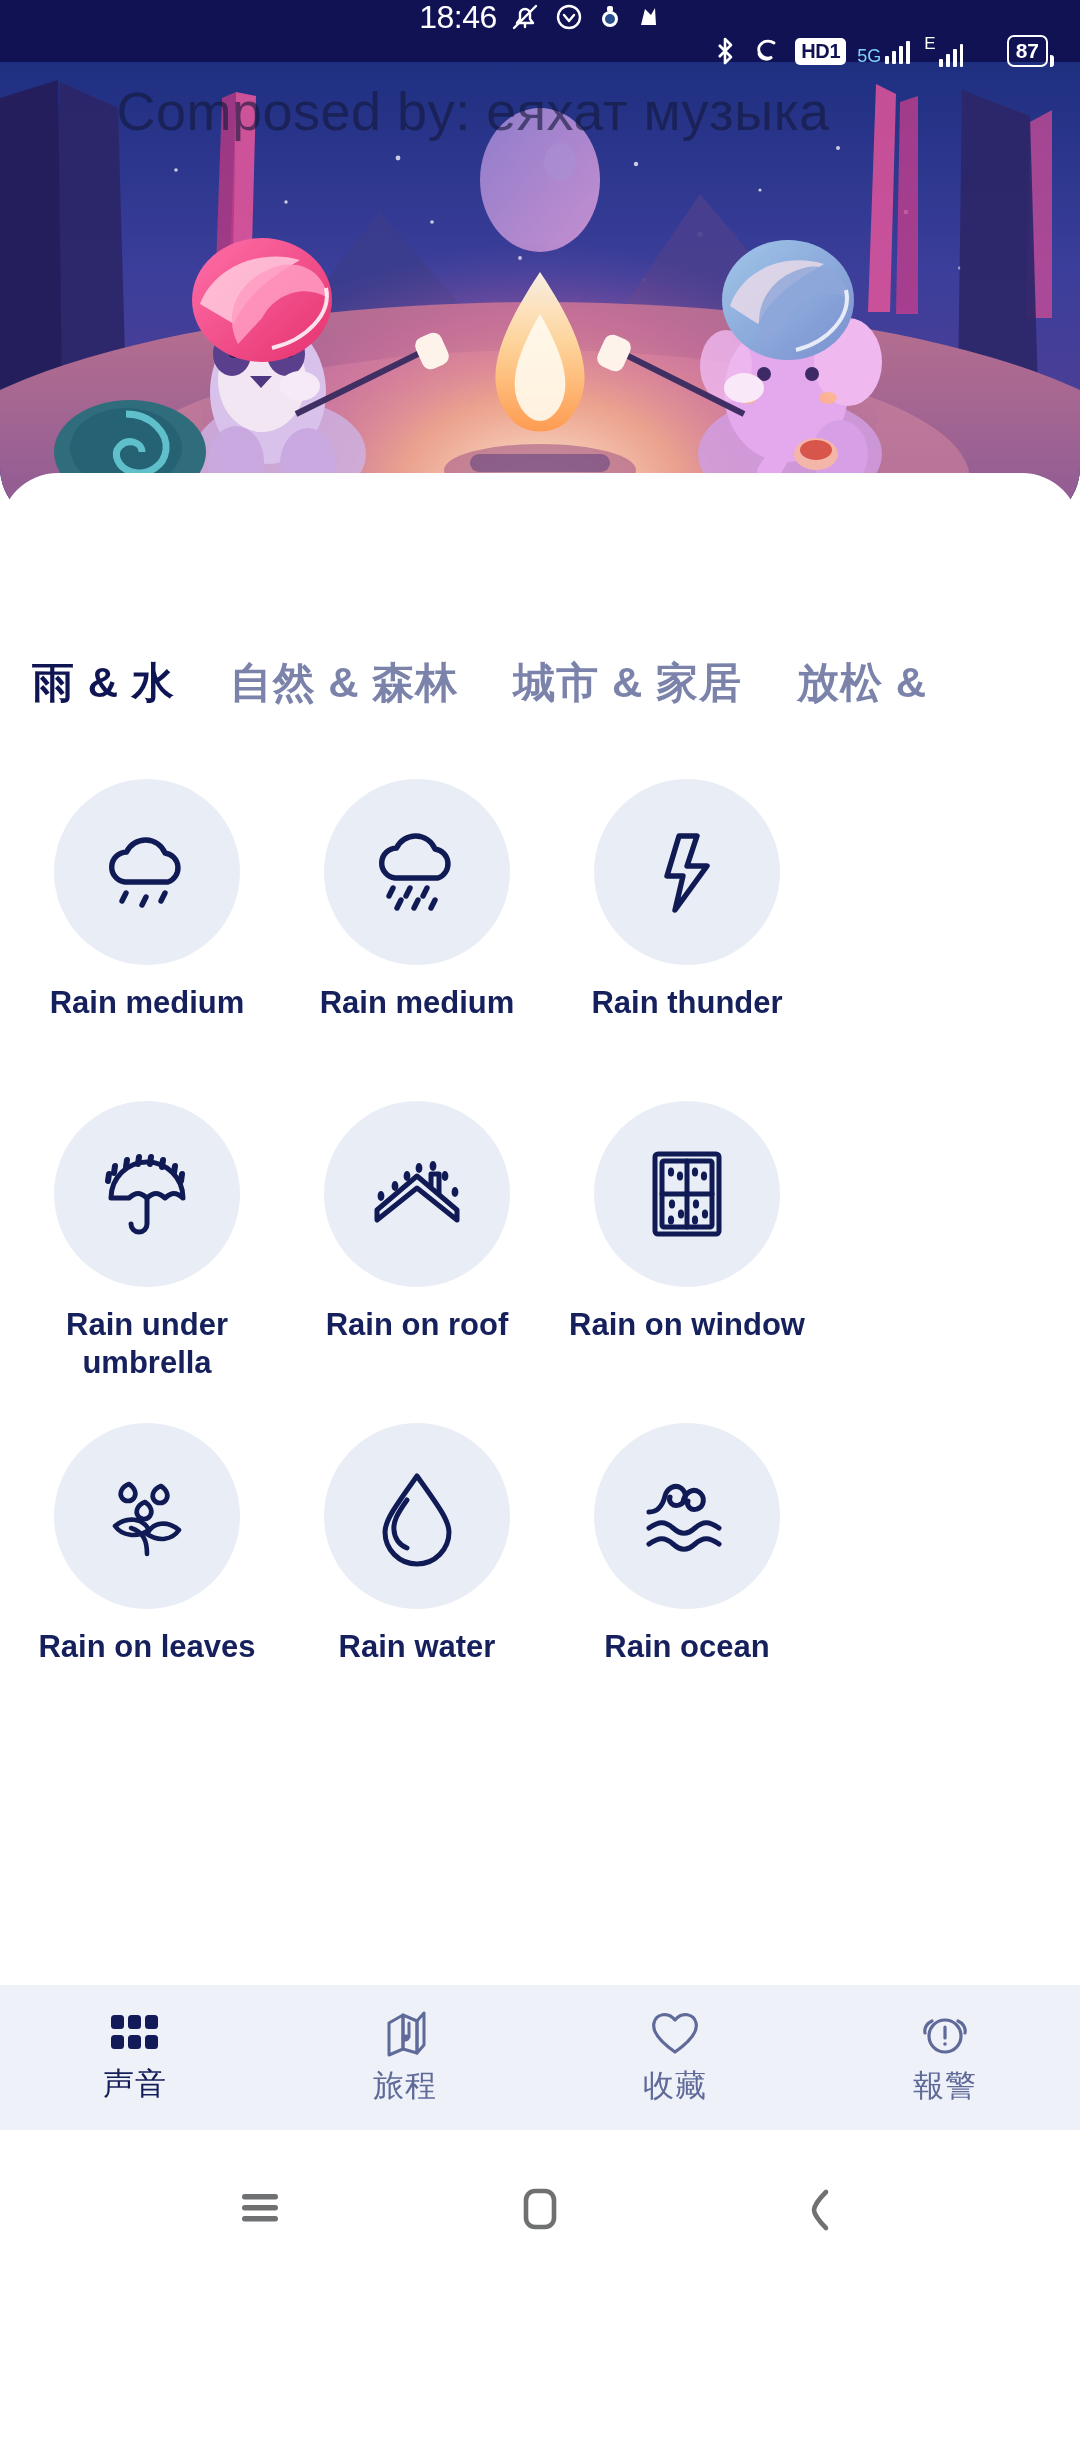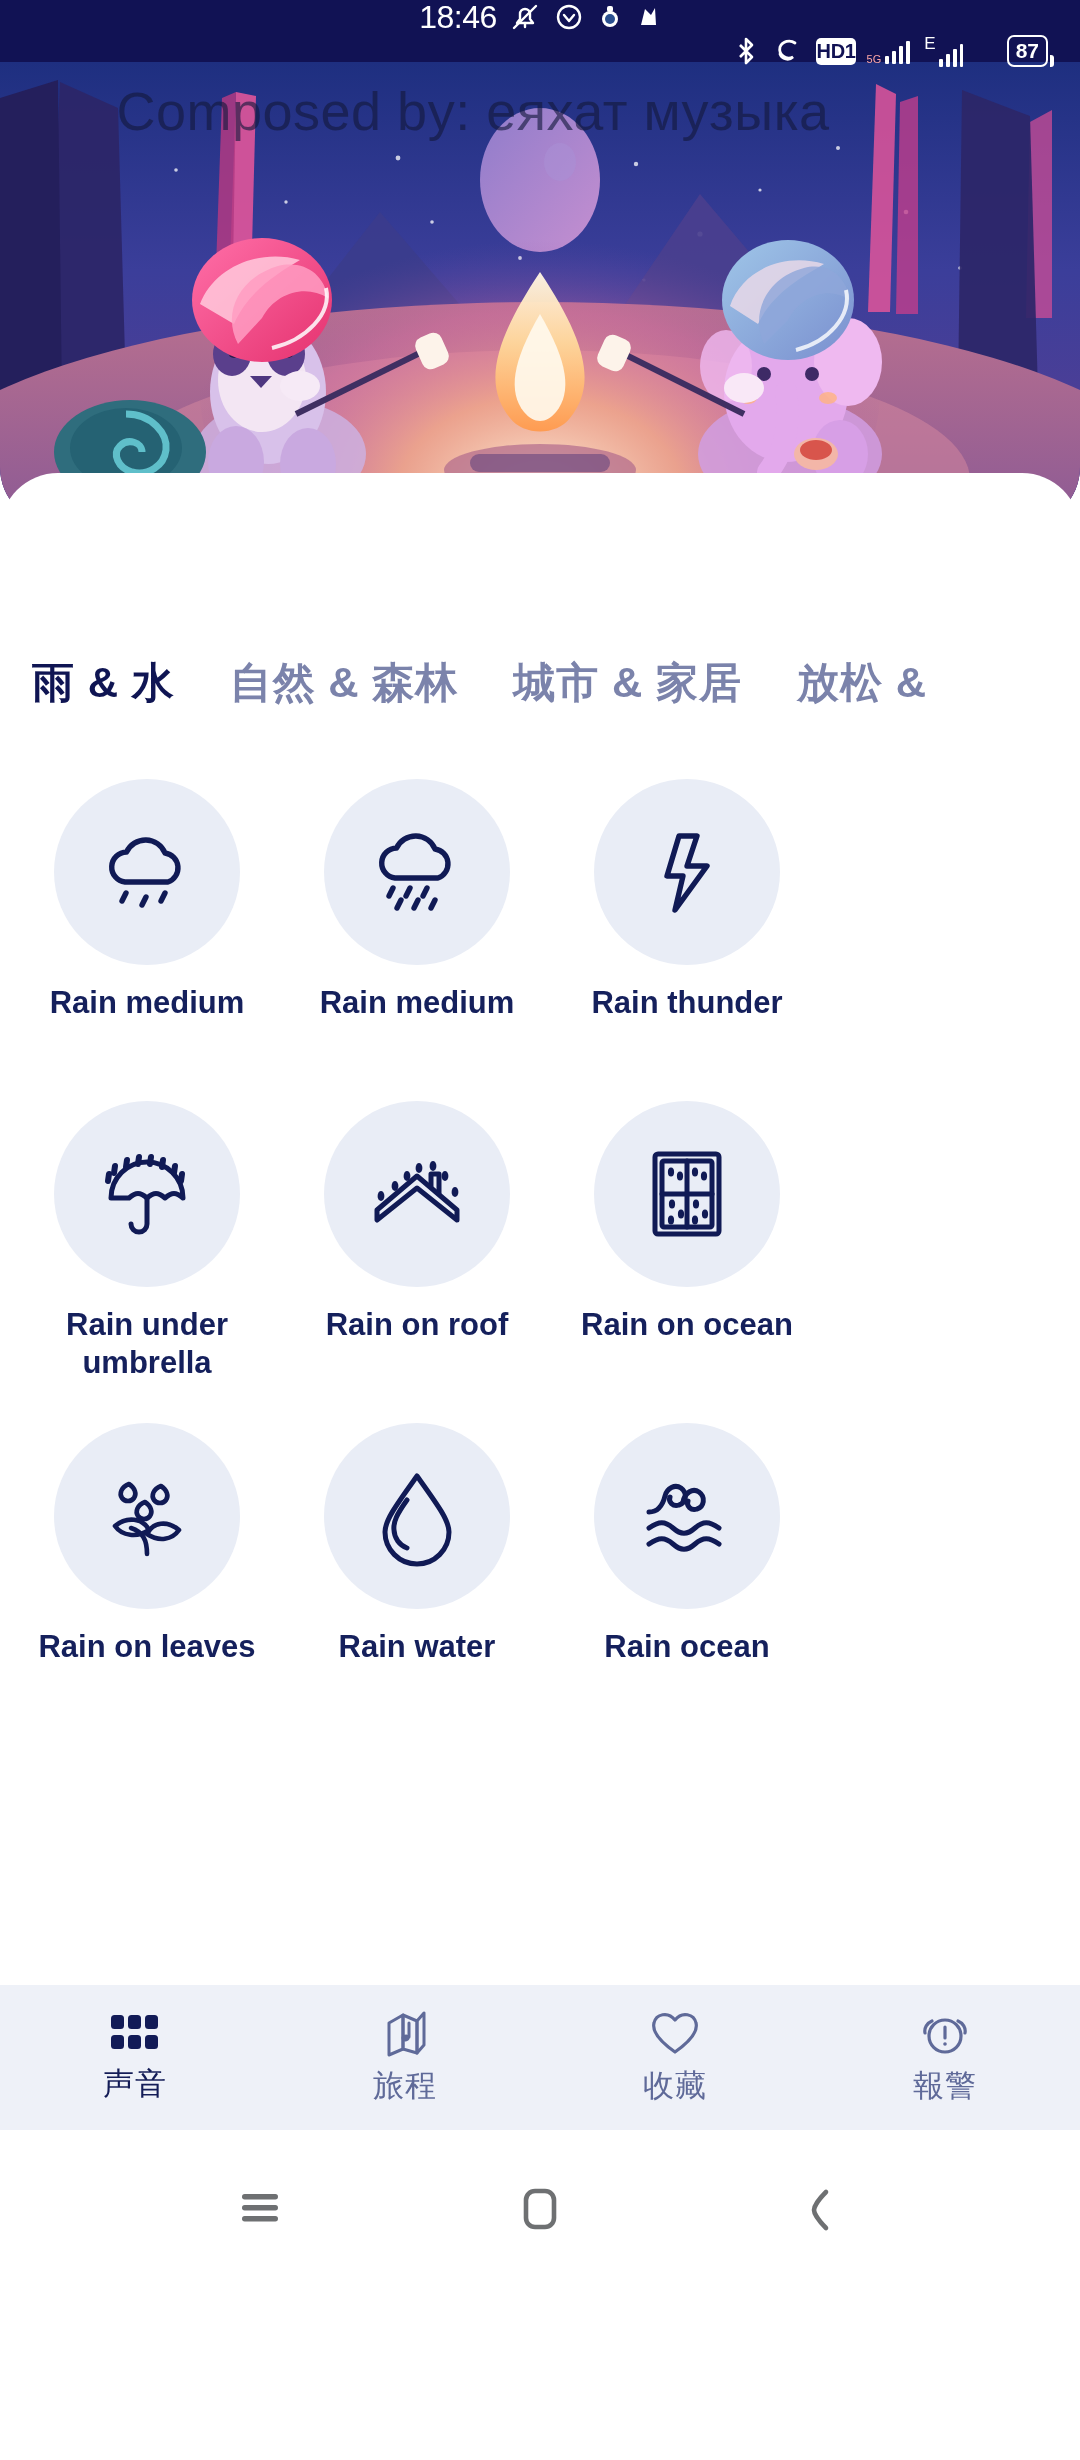--- a/index.html
+++ b/index.html
@@ -427,21 +427,21 @@
               <ellipse cx="69" cy="34" rx="3.1" ry="4.6"></ellipse>
               <ellipse cx="37" cy="62" rx="3.1" ry="4.6"></ellipse>
               <ellipse cx="46" cy="72" rx="3.1" ry="4.6"></ellipse>
               <ellipse cx="36" cy="78" rx="3.1" ry="4.6"></ellipse>
               <ellipse cx="61" cy="62" rx="3.1" ry="4.6"></ellipse>
               <ellipse cx="70" cy="72" rx="3.1" ry="4.6"></ellipse>
               <ellipse cx="60" cy="78" rx="3.1" ry="4.6"></ellipse>
             </g>
           </svg>
         </div>
-        <div class="cell-label">Rain on ocean</div>
+        <div class="cell-label">Rain on window</div>
       </div>
 
       <div class="cell">
         <div class="cell-circle">
           <svg width="104" height="104" viewBox="0 0 104 104" fill="none" stroke="#101a55" stroke-width="4.6" stroke-linecap="round" stroke-linejoin="round">
             <path d="M34 20 c6 4 8 10 5 14 c-3 4-9 4-12 0 c-3-4-1-11 7-14Z"></path>
             <path d="M66 22 c6 4 8 10 5 14 c-3 4-9 4-12 0 c-3-4-1-11 7-14Z"></path>
             <path d="M50 38 c6 4 8 10 5 14 c-3 4-9 4-12 0 c-3-4-1-11 7-14Z"></path>
             <path d="M52 90 C52 76 48 68 36 64"></path>
             <path d="M20 62 c12-10 28-8 34 4 c-12 8-27 6-34-4Z"></path>
@@ -598,26 +598,26 @@
     <div class="sb-right">
       <svg class="sb-ico" width="28" height="34" viewBox="0 0 28 34" fill="none" stroke="#ffffff" stroke-width="2.6" stroke-linejoin="round">
         <path d="M8 11 L20 23 L14 29 V5 L20 11 L8 23"></path>
       </svg>
 
       <svg class="sb-ico" width="34" height="34" viewBox="0 0 34 34" fill="none" stroke="#ffffff" stroke-width="2.8" stroke-linecap="round">
         <path d="M24 9 a10 10 0 0 0-15 4 a9 9 0 0 0 13 10 a8 8 0 0 1-13-3"></path>
       </svg>
 
       <div style="background:#ffffff;color:#111254;font-size:20px;font-weight:700;
-                  padding:2px 0;border-radius:5px;line-height:1.15;letter-spacing:-0.3px;">
+                  padding:2px 6px;border-radius:5px;line-height:1.15;letter-spacing:-0.3px;">
         <span>HD1</span>
       </div>
 
       <div style="display:flex;align-items:flex-end;gap:2px;">
-        <span style="color:#fca5a5;font-size:11px;line-height:1;margin-bottom:1px;">5G</span>
+        <span style="color:#7dd3fc;font-size:18px;line-height:1;margin-bottom:1px;">5G</span>
         <svg width="30" height="30" viewBox="0 0 30 30">
           <g fill="#ffffff">
             <rect x="2" y="20" width="4" height="8" rx="1"></rect>
             <rect x="9" y="15" width="4" height="13" rx="1"></rect>
             <rect x="16" y="10" width="4" height="18" rx="1"></rect>
             <rect x="23" y="5" width="4" height="23" rx="1"></rect>
           </g>
         </svg>
       </div>
 

